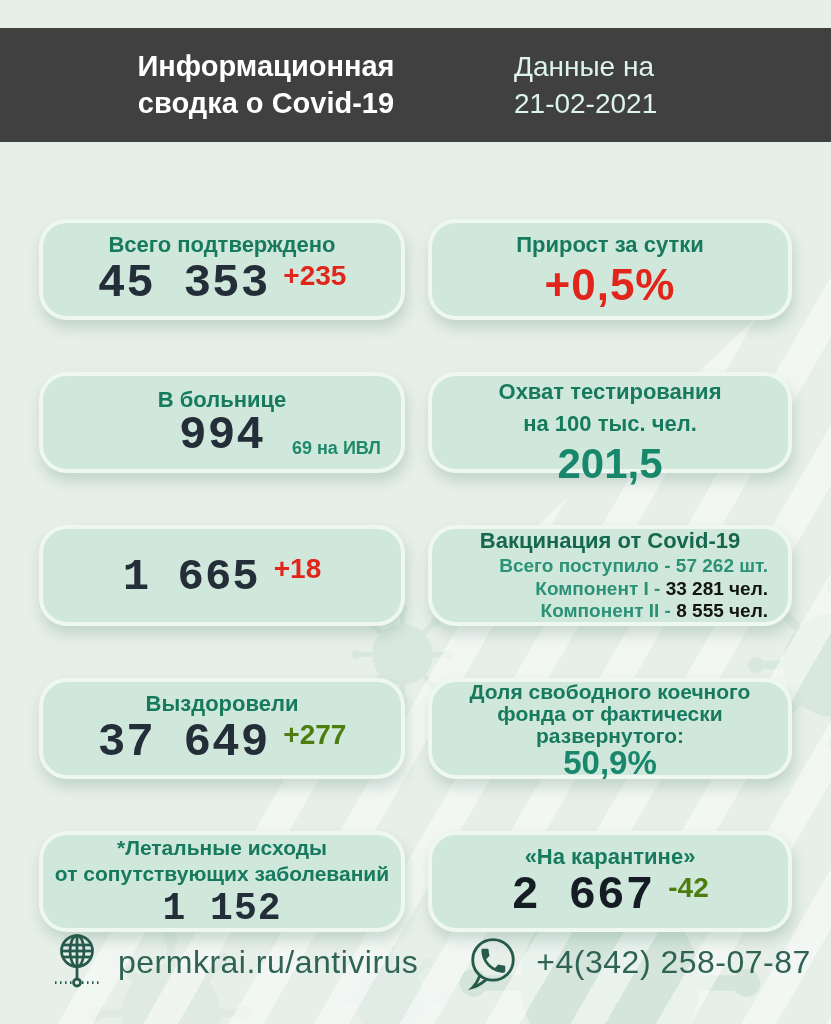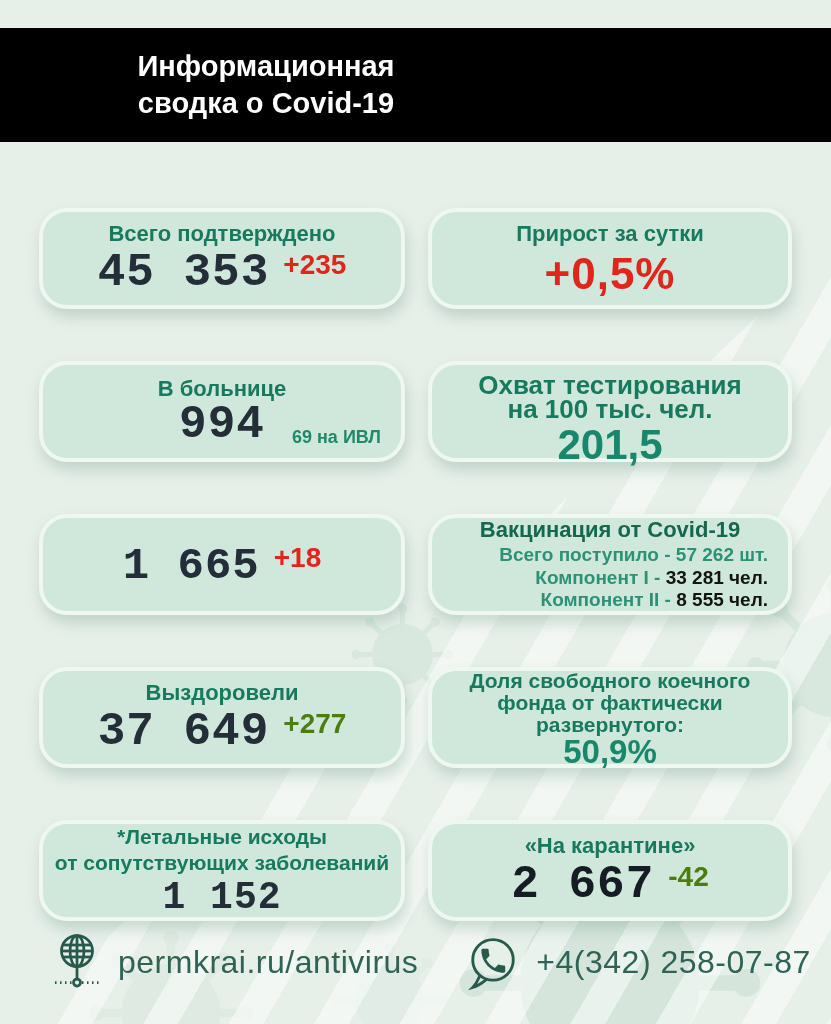--- a/index.html
+++ b/index.html
@@ -6,46 +6,46 @@
   .page{position:relative;width:831px;height:1024px;overflow:hidden;background:#e7efe9;
         font-family:"Liberation Sans","DejaVu Sans",sans-serif;}
 
   
   .virus{position:absolute;z-index:1;}
   .stripes{position:absolute;inset:0;z-index:1;
     background:repeating-linear-gradient(120deg, rgba(255,255,255,0) 0 44px, rgba(255,255,255,0.5) 44px 74px);
     clip-path:polygon(100% 24%, 100% 100%, 2% 100%);}
 
   
-  .header-band{position:absolute;top:28px;left:0;width:100%;height:114px;background:#000000;
+  .header-band{position:absolute;top:28px;left:0;width:100%;height:114px;background:#404040;
     display:flex;align-items:center;z-index:3;}
   .header-title{margin-left:48px;width:436px;text-align:center;color:#ffffff;font-weight:700;
     font-size:29px;line-height:37px;}
   .header-date{margin-left:30px;color:#ddf4ee;font-size:28px;line-height:37px;font-weight:400;}
 
   .ml{white-space:pre-line;}
 
   
-  .cards{position:absolute;top:208px;left:39px;display:grid;grid-template-columns:366px 364px;
+  .cards{position:absolute;top:219px;left:39px;display:grid;grid-template-columns:366px 364px;
     column-gap:23px;row-gap:52px;z-index:2;}
   .card{height:101px;background:#cfe8db;border:4px solid #eef8f1;border-radius:28px;box-sizing:border-box;
     box-shadow:2px 8px 14px rgba(104,148,131,0.30);display:flex;flex-direction:column;align-items:center;
     justify-content:center;position:relative;}
   .card-title{color:#177a5e;font-weight:700;font-size:22px;line-height:26px;text-align:center;}
   .value-row{display:flex;align-items:flex-start;margin-top:3px;}
   .big{font-weight:700;color:#242e39;font-size:46px;line-height:46px;letter-spacing:1px;font-family:Liberation Mono, monospace;}
   .delta{font-weight:700;font-size:28px;line-height:30px;margin-left:14px;}
   .red{color:#e1251b;}
   .green{color:#4d7c0f;}
 
   .big-red{font-weight:700;font-size:44px;line-height:46px;color:#e1251b;margin-top:4px;letter-spacing:1px;}
   .note{position:absolute;right:20px;bottom:10px;font-size:18px;font-weight:700;color:#1f8a6b;}
   .teal-big{font-weight:700;color:#19876c;}
 
-  .card-testing .card-title{font-size:26px;line-height:24px;margin-top:16px;}
+  .card-testing .card-title{font-size:22px;line-height:32px;margin-top:16px;}
   .card-testing .teal-big{font-size:42px;line-height:44px;margin-top:2px;}
 
   .card-beds .card-title{font-size:21px;line-height:22px;}
   .card-beds .teal-big{font-size:33px;line-height:28px;margin-top:2px;}
 
   .card-lethal .card-title{font-size:21px;line-height:26px;}
   .card-lethal .big{font-size:38px;line-height:40px;margin-top:2px;}
 
   .card-quar .big{color:#151c23;}
 
@@ -105,20 +105,22 @@
       <use href="#virus-shape"></use>
     </svg>
   <svg class="virus" style="left:330px;top:940px;width:120px;height:120px;color:#e0ece5" viewBox="0 0 200 200">
       <use href="#virus-shape"></use>
     </svg>
   <div class="stripes"></div>
 
   <div class="header-band">
     <div class="header-title ml">Информационная
 сводка о Covid-19</div>
+    <div class="header-date ml">Данные на
+21-02-2021</div>
   </div>
 
   <div class="cards">
 
     <div class="card">
       <div class="card-title">Всего подтверждено</div>
       <div class="value-row">
         <span class="big">45 353</span>
         <span class="delta red">+235</span>
       </div>

